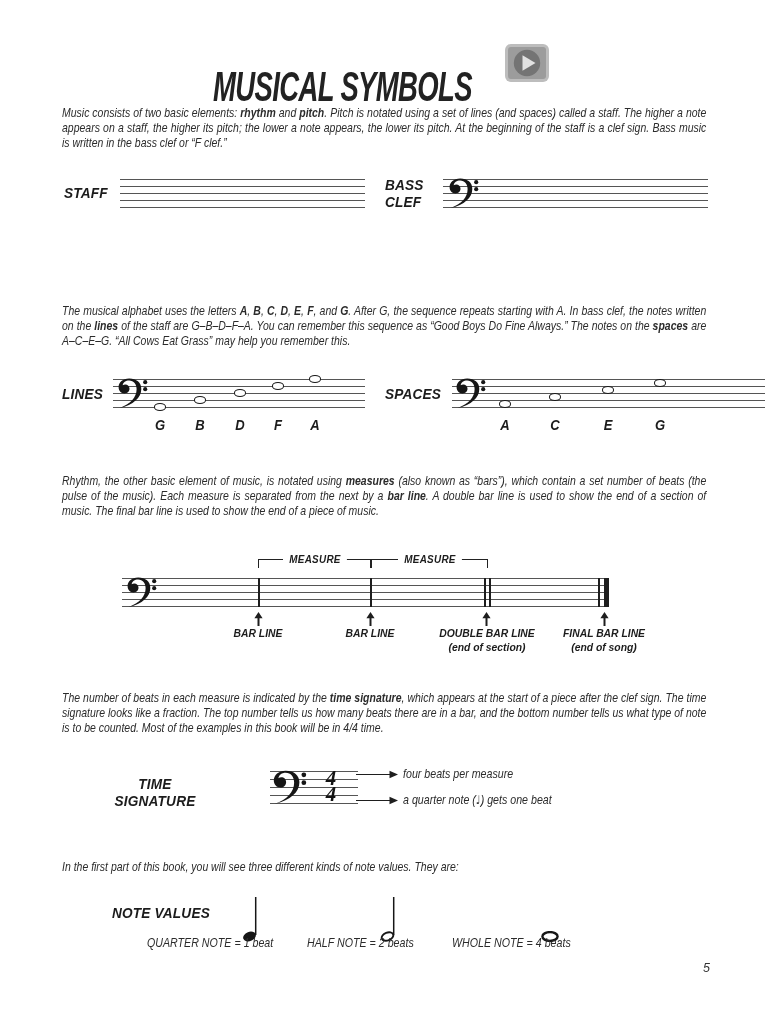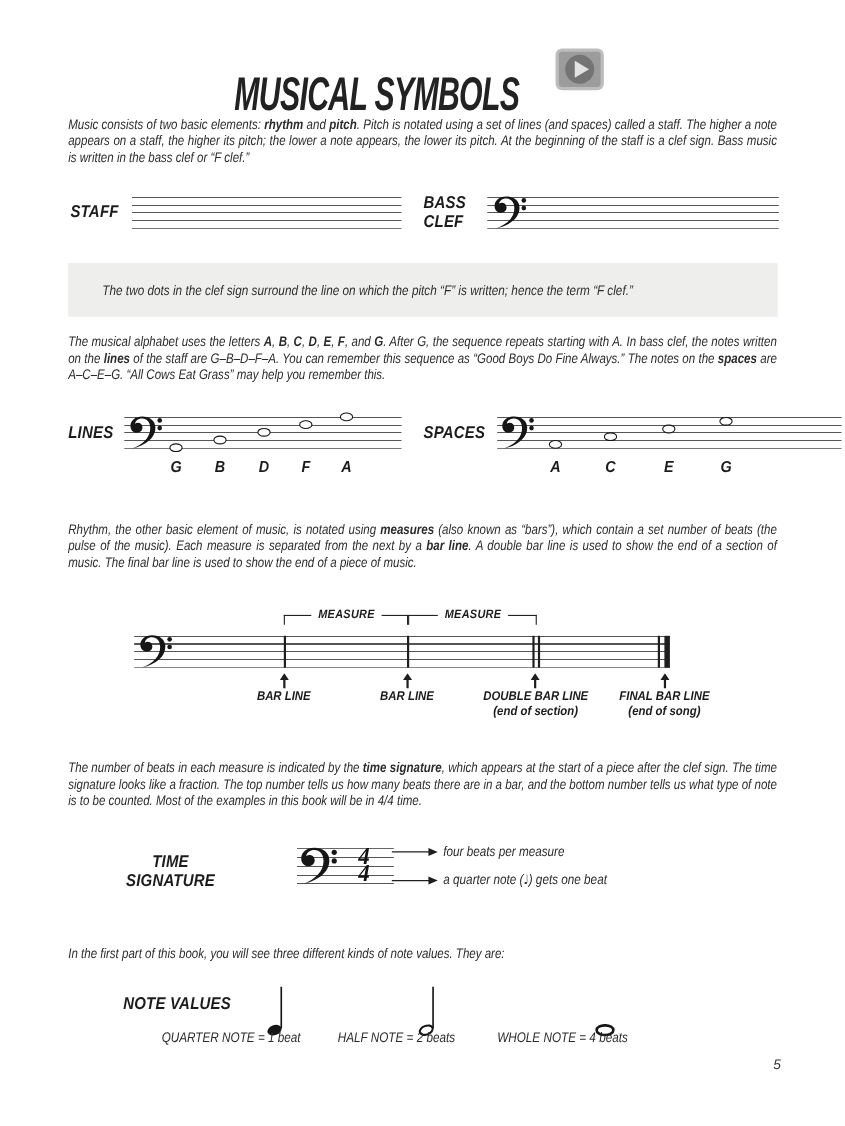--- a/index.html
+++ b/index.html
@@ -83,23 +83,20 @@
   <div class="staff" style="left:120px;top:179px;width:245px"></div>
   <div class="biglabel" style="left:385px;top:177px">
     <div>BASS</div>
     <div>CLEF</div>
   </div>
   <div class="staff" style="left:443px;top:179px;width:265px"></div>
   <svg class="clef" style="left:448px;top:178px" width="31" height="30" viewBox="0 0 31 30">
       <use href="#bclef"></use>
     </svg>
 
-  <div class="callout">
-    <span class="cond">The two dots in the clef sign surround the line on which the pitch “F” is written; hence the term “F clef.”</span>
-  </div>
 
   <p class="para" style="top:304px"><span>The musical alphabet uses the letters </span><span class="b">A</span><span>, </span><span class="b">B</span><span>, </span><span class="b">C</span><span>, </span><span class="b">D</span><span>, </span><span class="b">E</span><span>, </span><span class="b">F</span><span>, and </span><span class="b">G</span><span>. After G, the sequence repeats starting with A. In bass clef, the notes written on the </span><span class="b">lines</span><span> of the staff are  G–B–D–F–A. You can remember this sequence as “Good Boys Do Fine Always.” The notes on the </span><span class="b">spaces</span><span> are A–C–E–G. “All Cows Eat Grass” may help you remember this.</span></p>
 
   <div class="biglabel" style="left:62px;top:386px">LINES</div>
   <div class="staff" style="left:113px;top:379px;width:252px"></div>
   <svg class="clef" style="left:117px;top:378px" width="31" height="30" viewBox="0 0 31 30">
       <use href="#bclef"></use>
     </svg>
   <div class="wnote" style="left:154px;top:403px"></div>
   <div class="wnote" style="left:194px;top:396px"></div>

